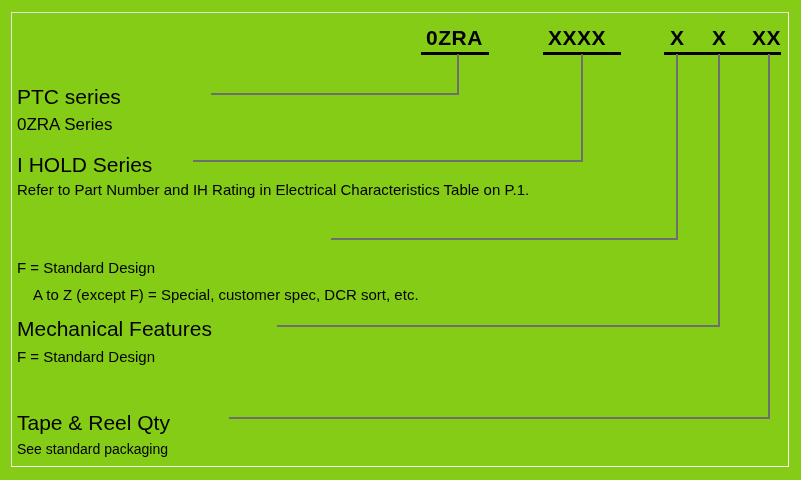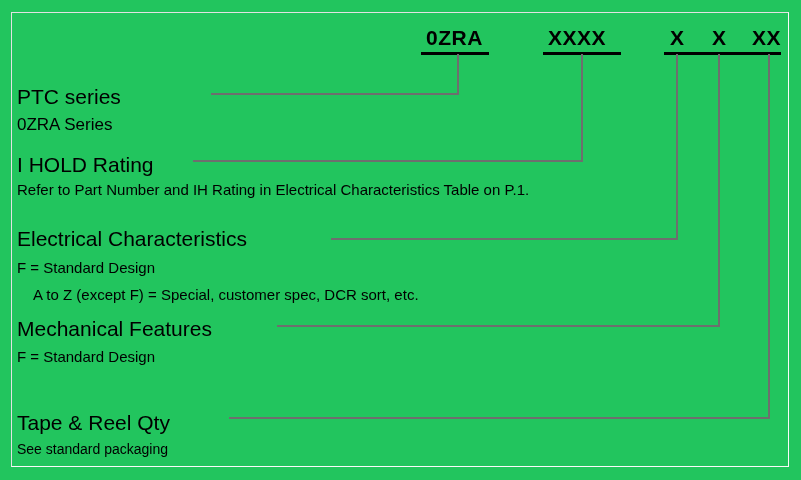--- a/index.html
+++ b/index.html
@@ -5,21 +5,21 @@
 <style>
   html, body {
     margin: 0;
     padding: 0;
     background: #ffffff;
   }
   #page {
     position: relative;
     width: 801px;
     height: 480px;
-    background: #22c55e;
+    background: #84cc16;
     font-family: "Liberation Sans", sans-serif;
     color: #000000;
     overflow: hidden;
   }
 
   
   #page-frame {
     position: absolute;
     left: 11px;
     top: 12px;
@@ -87,26 +87,25 @@
   <div class="code-seg" style="left:670px; top:27px;">X</div>
   <div class="code-seg" style="left:712px; top:27px;">X</div>
   <div class="code-seg" style="left:752px; top:27px;">XX</div>
   <div class="code-rule" style="left:664px; top:52px; width:117px;"></div>
 
   <div class="hdg hdg-lg" style="left:17px; top:86px;">PTC series</div>
   <div class="hdg hdg-md" style="left:17px; top:116px;">0ZRA Series</div>
   <div class="lead-v" style="left:457px; top:54px; height:41px;"></div>
   <div class="lead-h" style="left:211px; top:93px; width:248px;"></div>
 
-  <div class="hdg hdg-lg" style="left:17px; top:154px;">I HOLD Rating</div>
+  <div class="hdg hdg-lg" style="left:17px; top:154px;">I HOLD Series</div>
   <div class="hdg hdg-sm" style="left:17px; top:182px;">Refer to Part Number and IH Rating in Electrical Characteristics Table on P.1.</div>
   <div class="lead-v" style="left:581px; top:54px; height:108px;"></div>
   <div class="lead-h" style="left:193px; top:160px; width:390px;"></div>
 
-  <div class="hdg hdg-lg" style="left:17px; top:228px;">Electrical Characteristics</div>
   <div class="hdg hdg-sm" style="left:17px; top:260px;">F = Standard Design</div>
   <div class="hdg hdg-sm" style="left:17px; top:287px;margin-left:16px;">A to Z (except F) = Special, customer spec, DCR sort, etc.</div>
   <div class="lead-v" style="left:676px; top:54px; height:186px;"></div>
   <div class="lead-h" style="left:331px; top:238px; width:347px;"></div>
 
   <div class="hdg hdg-lg" style="left:17px; top:318px;">Mechanical Features</div>
   <div class="hdg hdg-sm" style="left:17px; top:349px;">F = Standard Design</div>
   <div class="lead-v" style="left:718px; top:54px; height:273px;"></div>
   <div class="lead-h" style="left:277px; top:325px; width:443px;"></div>
 

